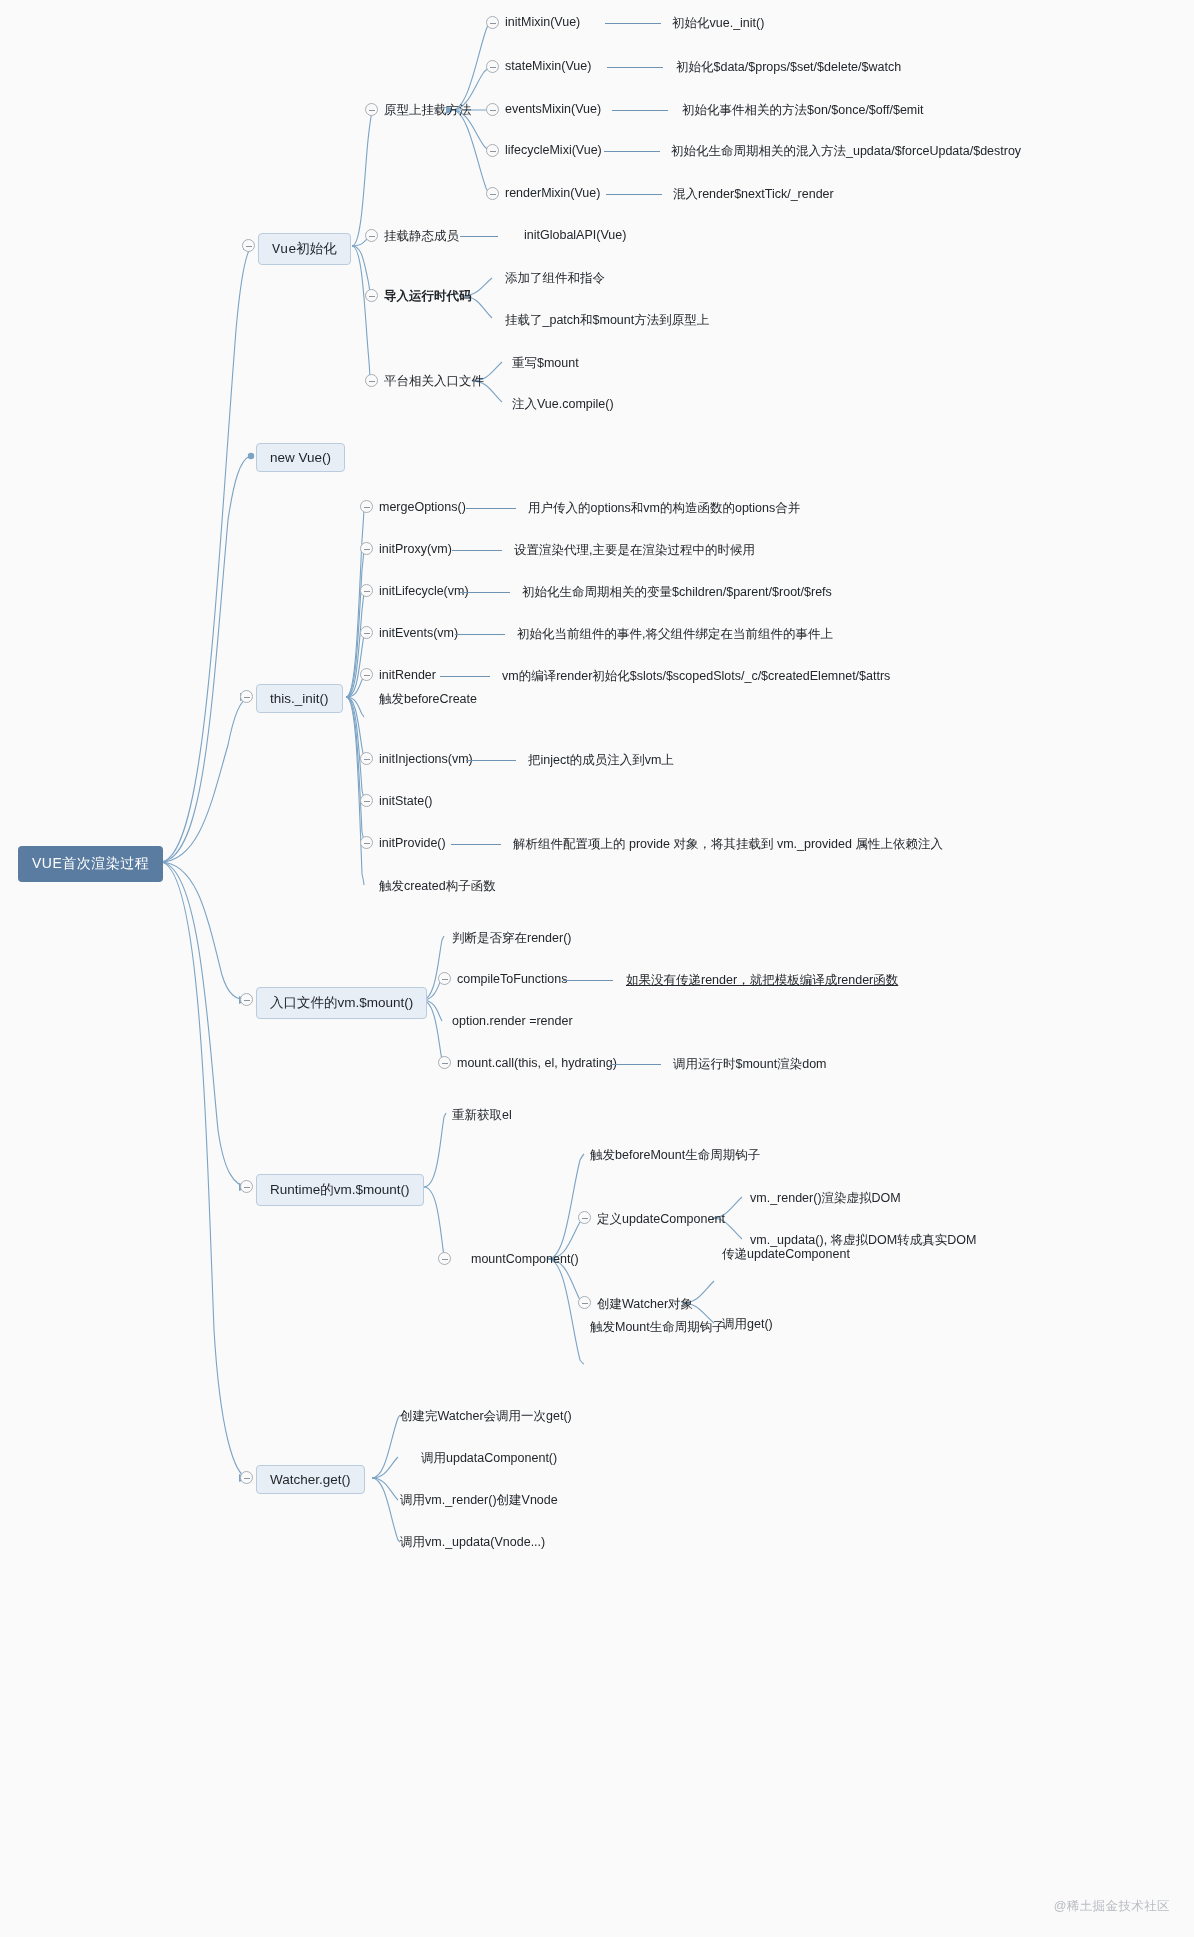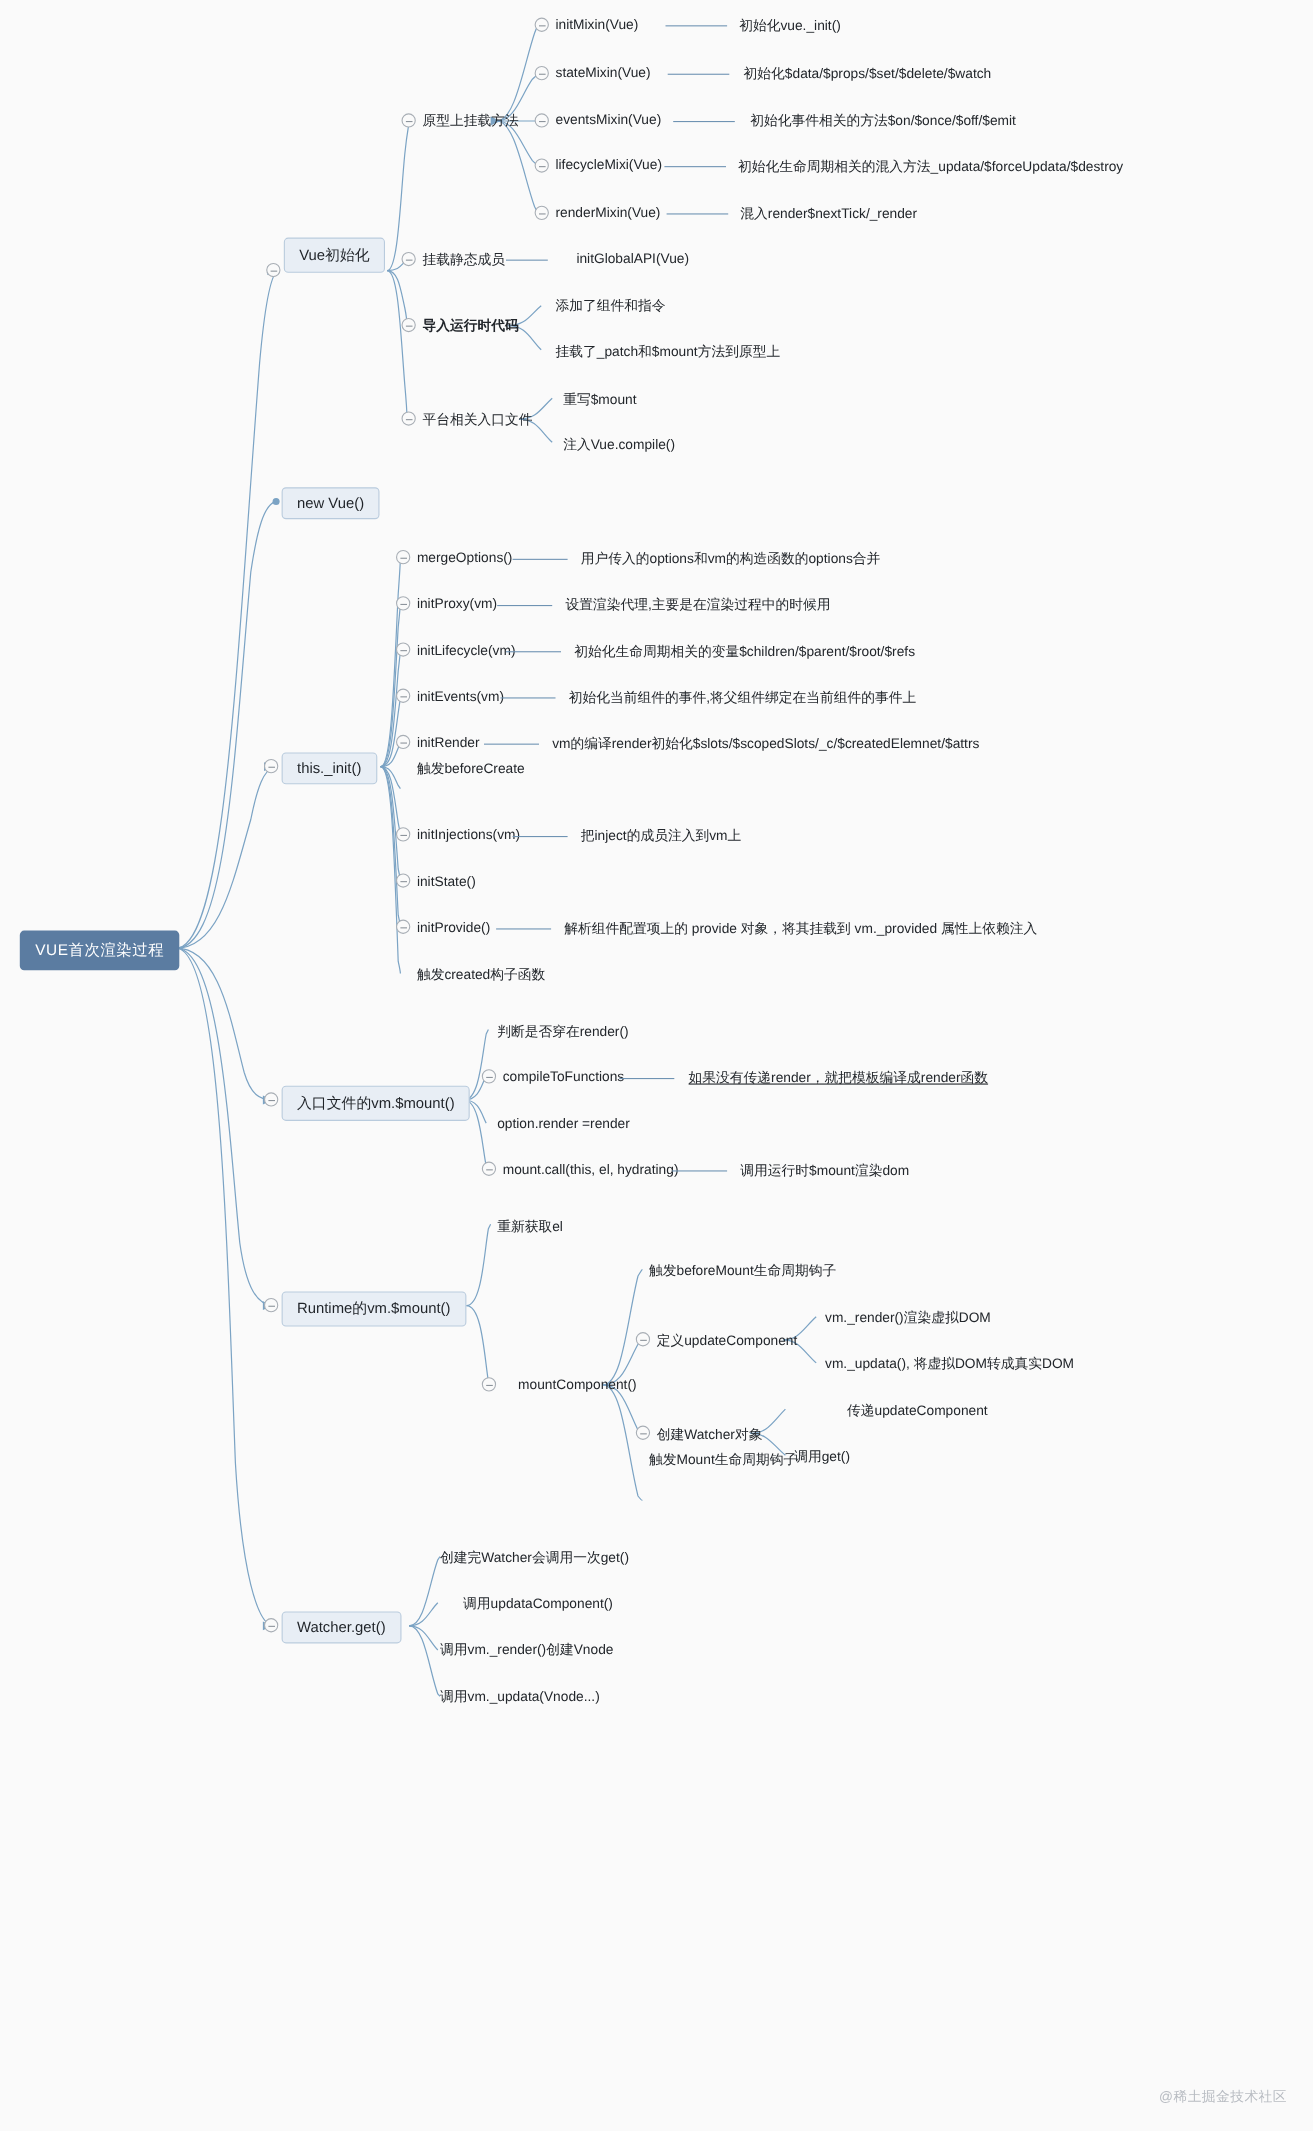--- a/index.html
+++ b/index.html
@@ -150,21 +150,21 @@
       <path d="M248,1187 l-9,-4 l0,8 z"></path>
       <path d="M248,1478 l-9,-4 l0,8 z"></path>
       <path d="M455,110 l-9,-4 l0,8 z"></path>
       <circle cx="251" cy="456" r="3.2"></circle>
     </g>
   </svg>
 
   <div class="node root" style="left:18px; top:846px;">VUE首次渲染过程</div>
 
   <div class="toggle" style="left:242px; top:239px;"></div>
-  <div class="node boxed" style="left:258px; top:216px;">Vue初始化</div>
+  <div class="node boxed" style="left:258px; top:233px;font-family:Liberation Mono, monospace;">Vue初始化</div>
 
   <div class="toggle" style="left:365px; top:103px;"></div>
   <div class="node plain" style="left:384px; top:101px;">原型上挂载方法</div>
 
   <div class="toggle" style="left:486px; top:16px;"></div>
   <div class="node plain" style="left:505px; top:14px;">initMixin(Vue)</div>
   <div class="dash" style="left:605px; top:23px; width:56px;"></div>
   <div class="node plain" style="left:672px; top:14px;">初始化vue._init()</div>
 
   <div class="toggle" style="left:486px; top:60px;"></div>
@@ -276,21 +276,21 @@
 
   <div class="node plain" style="left:590px; top:1146px;">触发beforeMount生命周期钩子</div>
 
   <div class="toggle" style="left:578px; top:1211px;"></div>
   <div class="node plain" style="left:597px; top:1210px;">定义updateComponent</div>
   <div class="node plain" style="left:750px; top:1189px;">vm._render()渲染虚拟DOM</div>
   <div class="node plain" style="left:750px; top:1231px;">vm._updata(), 将虚拟DOM转成真实DOM</div>
 
   <div class="toggle" style="left:578px; top:1296px;"></div>
   <div class="node plain" style="left:597px; top:1295px;">创建Watcher对象</div>
-  <div class="node plain" style="left:722px; top:1273px;margin-left:48px;">传递updateComponent</div>
+  <div class="node plain" style="left:722px; top:1245px;">传递updateComponent</div>
   <div class="node plain" style="left:722px; top:1315px;">调用get()</div>
 
   <div class="node plain" style="left:590px; top:1318px;">触发Mount生命周期钩子</div>
 
   <div class="toggle" style="left:240px; top:1471px;"></div>
   <div class="node boxed" style="left:256px; top:1465px;">Watcher.get()</div>
 
   <div class="node plain" style="left:400px; top:1407px;">创建完Watcher会调用一次get()</div>
   <div class="node plain" style="left:421px; top:1449px;">调用updataComponent()</div>
   <div class="node plain" style="left:400px; top:1491px;">调用vm._render()创建Vnode</div>

